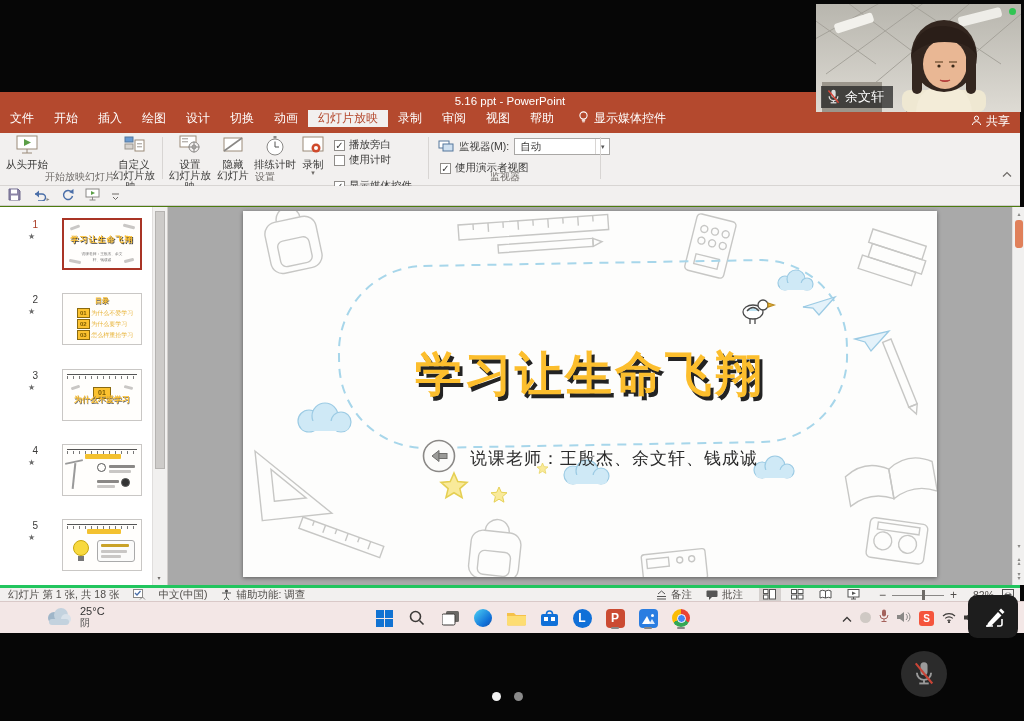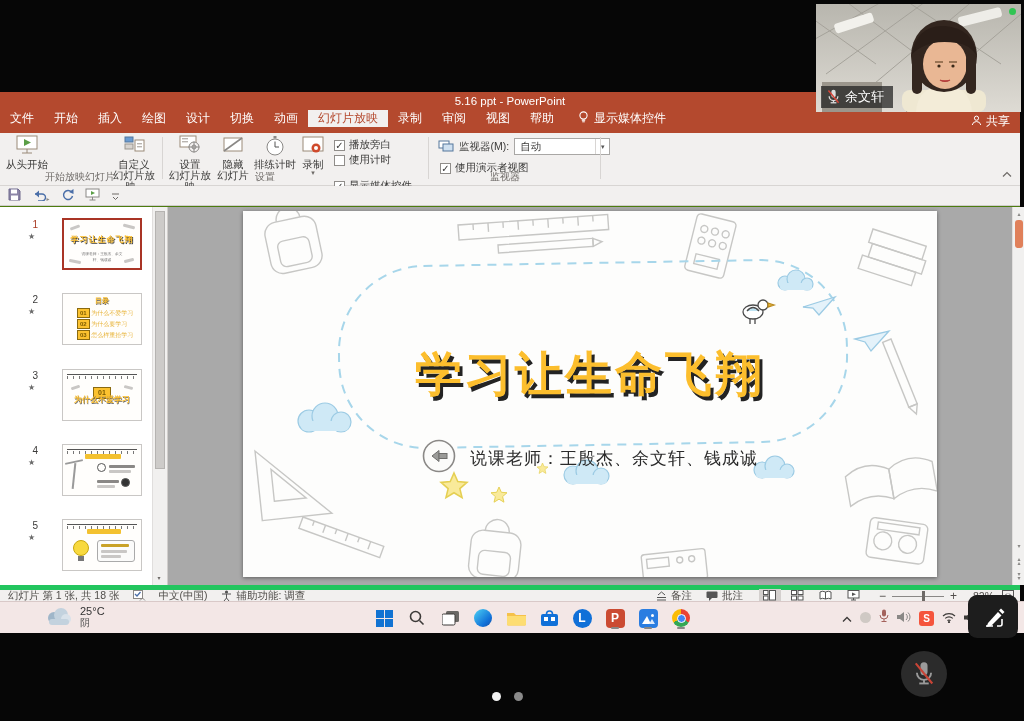--- a/index.html
+++ b/index.html
@@ -54,21 +54,21 @@
                text-shadow:3px 4px 0 #232323;}
   .slide-sub{position:absolute;left:0;right:0;top:228px;display:flex;align-items:center;
              justify-content:center;gap:14px;}
   .slide-sub .txt{font-size:17px;color:#2b2b2b;letter-spacing:1px;}
 
   .vscroll{left:1012px;top:115px;width:12px;height:378px;background:#f1f0ef;border-left:1px solid #e0dedd;}
   .sarrow{position:absolute;left:0;width:12px;height:12px;font-size:6px;color:#8a8886;
           display:flex;align-items:center;justify-content:center;}
   .vthumb{position:absolute;left:2px;width:8px;background:#e0805a;border-radius:3px;}
 
-  .status{left:0;top:493px;width:100%;height:16px;background:#f2f0ef;border-top:5px solid #22c55e;
+  .status{left:0;top:493px;width:100%;height:16px;background:#f2f0ef;border-top:3px solid #22c55e;
           font-size:10.5px;color:#514e4b;display:flex;align-items:center;}
   .status .item{display:flex;align-items:center;gap:4px;white-space:nowrap;}
   .viewbtn{width:22px;height:14px;display:flex;align-items:center;justify-content:center;}
   .viewbtn.checked{background:#d4d0ce;}
 
   
   .task{left:0;top:601px;width:1024px;height:32px;background:#f3e7e6;border-top:1px solid #d9c9c8;}
   .tbi{position:absolute;top:4px;width:24px;height:24px;display:flex;align-items:center;justify-content:center;}
   .runline{position:absolute;bottom:1px;left:8px;width:8px;height:2px;border-radius:2px;background:#8a8886;}
   .appsq{width:19px;height:19px;border-radius:4px;display:flex;align-items:center;justify-content:center;

